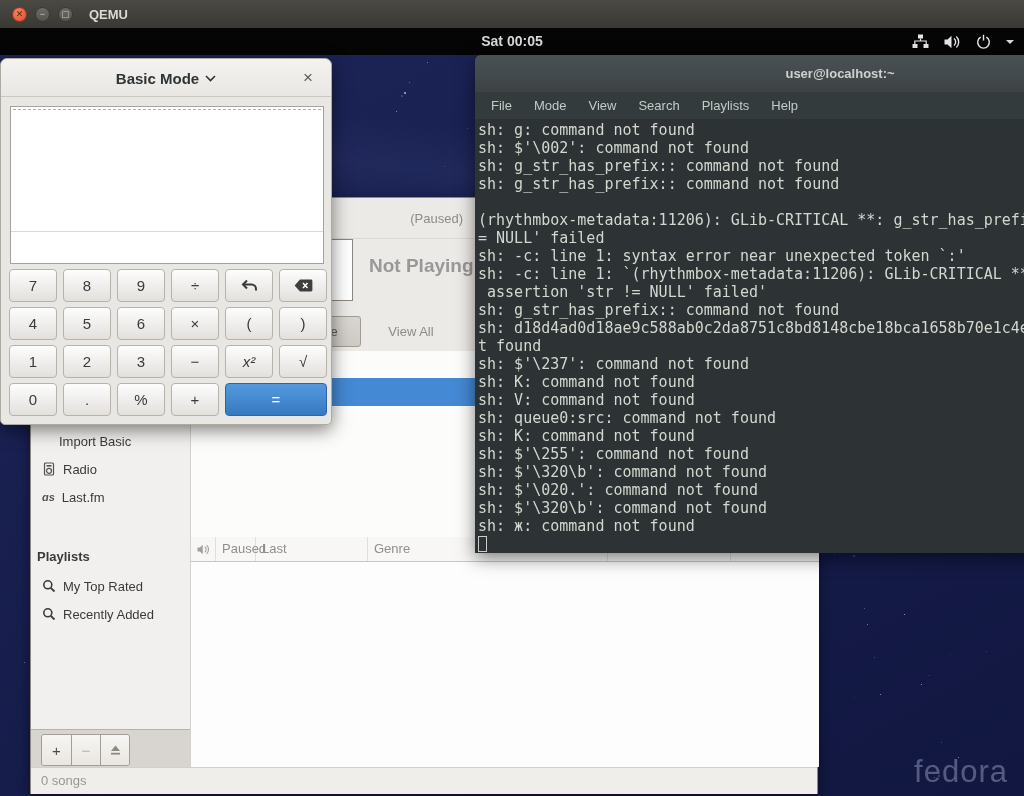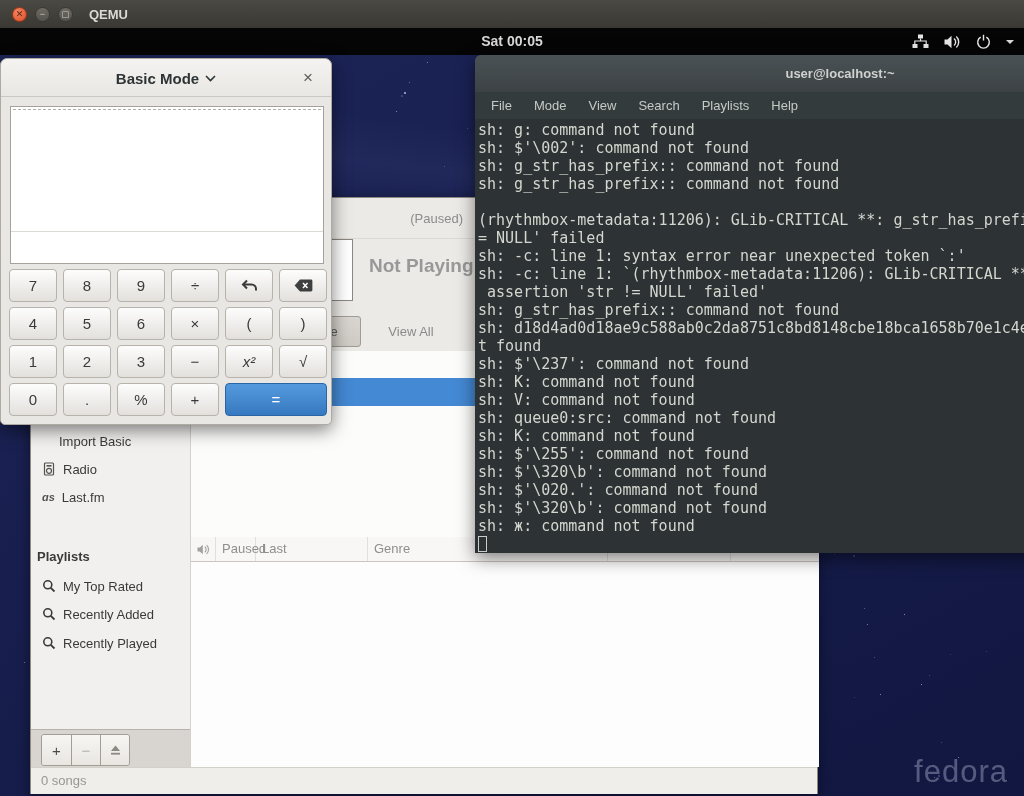--- a/index.html
+++ b/index.html
@@ -373,29 +373,20 @@
     </div>
     <div class="rb-side-item" style="top:363px">
       <span>
           <svg width="14" height="14" viewBox="0 0 14 14">
             <circle cx="5.8" cy="5.8" r="4" fill="none" stroke="#3c3a37" stroke-width="1.6"></circle>
             <path d="M8.8 8.8 L12.5 12.5" stroke="#3c3a37" stroke-width="1.8"></path>
           </svg>
         </span>
       <span>Recently Added</span>
     </div>
-    <div class="rb-side-item" style="top:392px">
-      <span>
-          <svg width="14" height="14" viewBox="0 0 14 14">
-            <circle cx="5.8" cy="5.8" r="4" fill="none" stroke="#3c3a37" stroke-width="1.6"></circle>
-            <path d="M8.8 8.8 L12.5 12.5" stroke="#3c3a37" stroke-width="1.8"></path>
-          </svg>
-        </span>
-      <span>Recently Played</span>
-    </div>
     <div class="rb-side-toolbar">
       <div class="rb-stb-group">
         <div class="rb-stb-btn" style="color:#4d4a46;">+</div>
         <div class="rb-stb-btn" style="color:#b5b1ab;">−</div>
         <div class="rb-stb-btn">
           <span>
               <svg width="13" height="12" viewBox="0 0 13 12">
                 <path d="M6.5 1.5 L11 7 H2 Z" fill="#8d8983"></path>
                 <rect x="2" y="8.8" width="9" height="1.8" fill="#8d8983"></rect>
               </svg>

